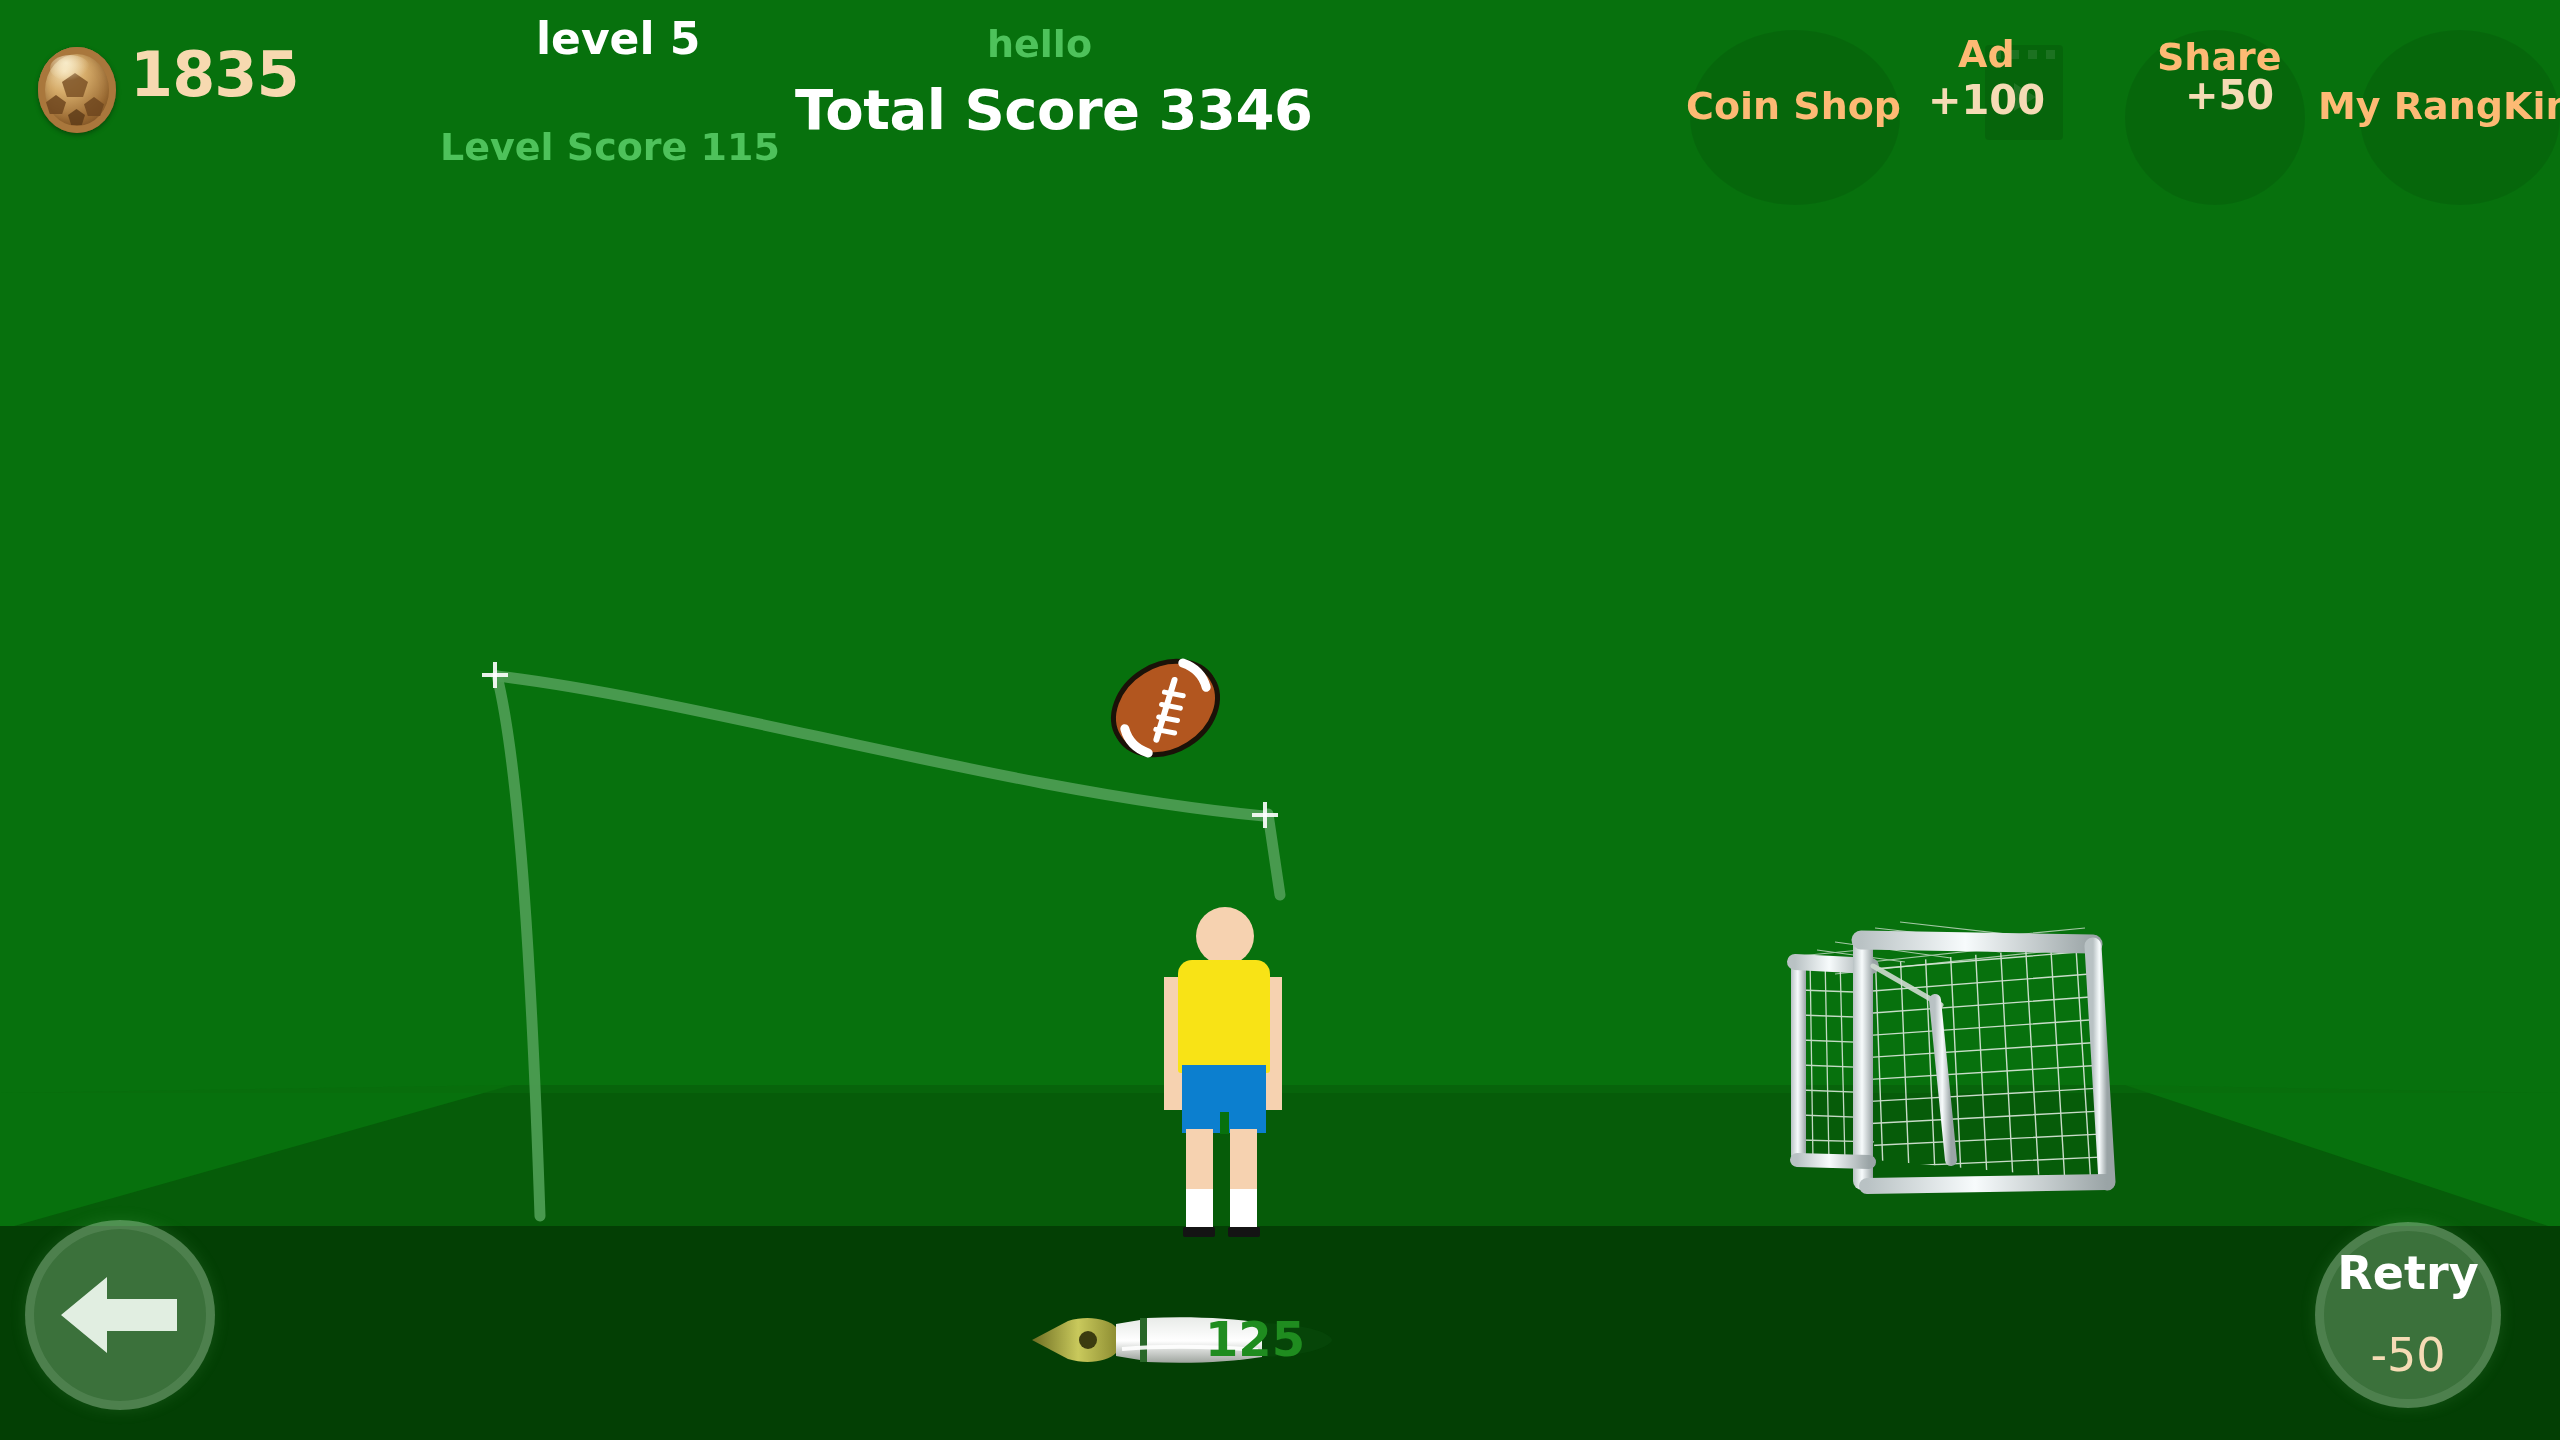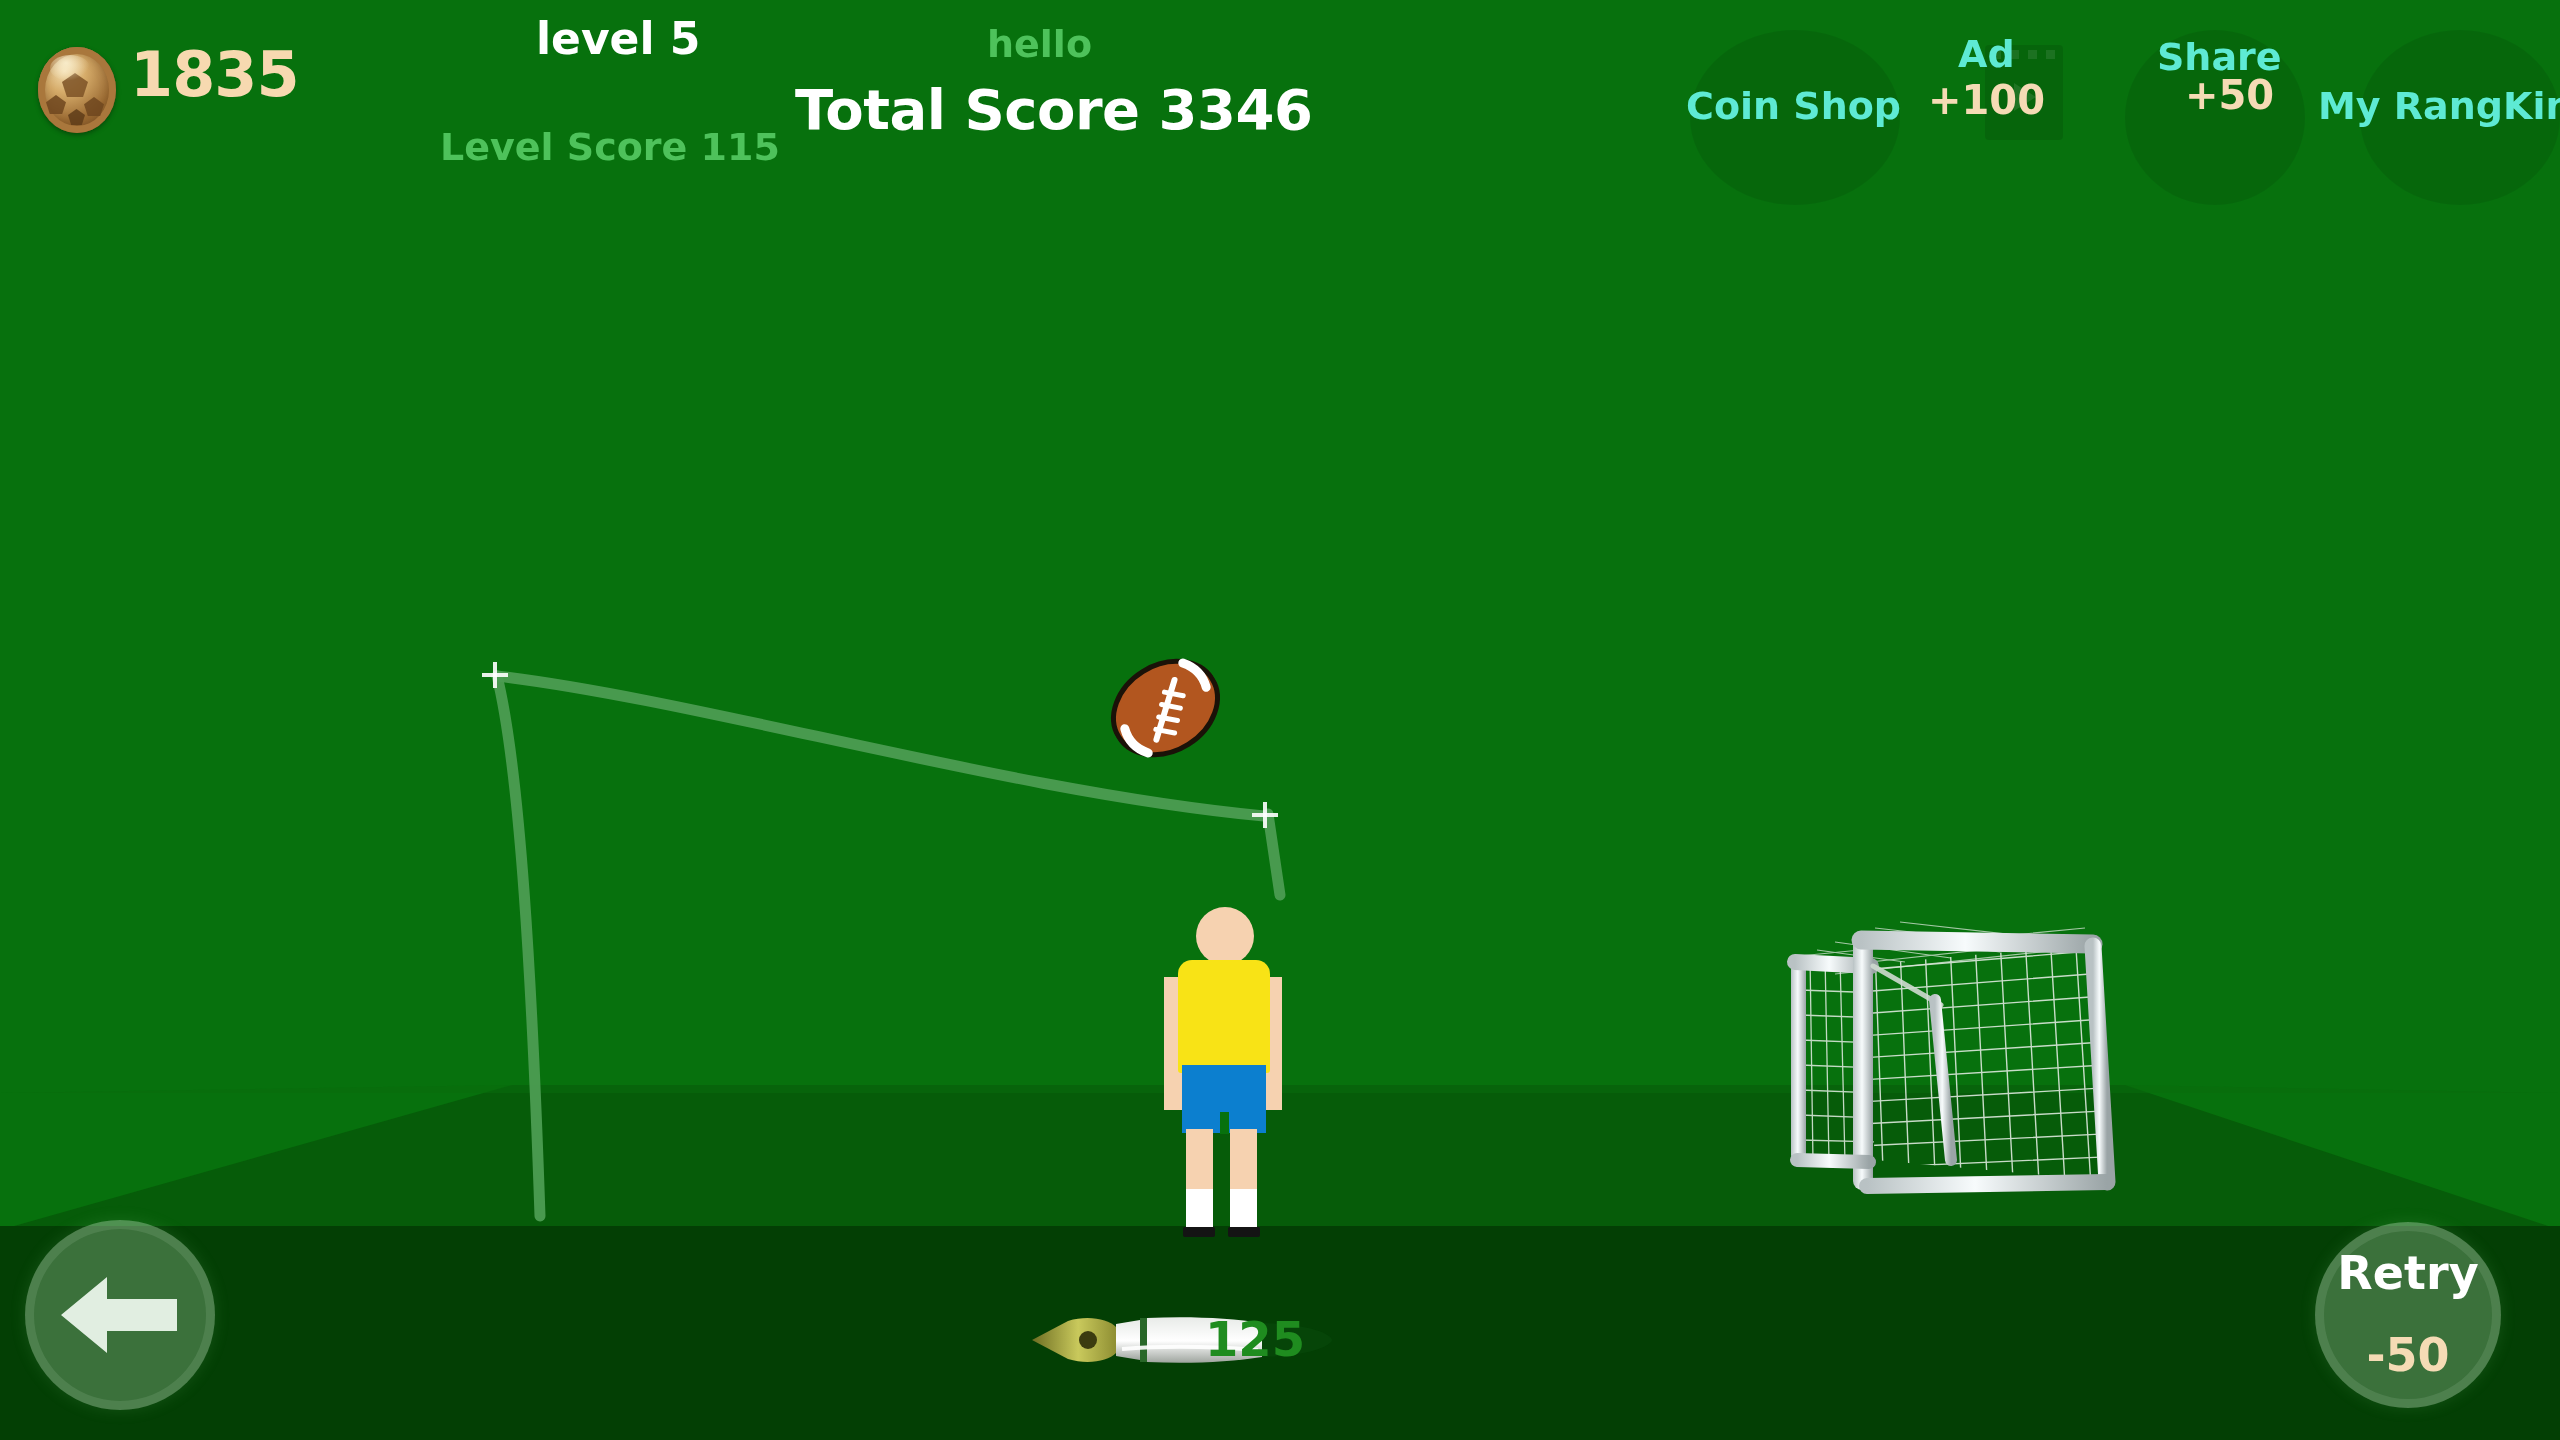--- a/index.html
+++ b/index.html
@@ -144,21 +144,21 @@
     background: rgba(0,0,0,.085);
   }
   .blob-coinshop { left: 1690px; top: 30px; width: 210px; height: 175px; }
   .blob-share    { left: 2125px; top: 30px; width: 180px; height: 175px; }
   .blob-rank     { left: 2360px; top: 30px; width: 200px; height: 175px; }
 
   .hud-btn-label {
     position: absolute;
     font-size: 38px;
     font-weight: bold;
-    color: #5eead4;
+    color: #fdba74;
     white-space: nowrap;
   }
   .hud-btn-amount {
     position: absolute;
     font-size: 40px;
     font-weight: bold;
     color: #f5dbb5;
     white-space: nowrap;
   }
   .lbl-coinshop { left: 1686px; top: 84px; }
@@ -289,21 +289,21 @@
     justify-content: center;
     flex-direction: column;
     gap: 36px;
   }
   .back-btn { left: 25px; top: 1220px; width: 190px; height: 190px; }
   .retry-btn { left: 2315px; top: 1222px; width: 186px; height: 186px; }
   .retry-label {
     font-size: 46px; font-weight: bold; color: #ffffff; line-height: .95;
   }
   .retry-cost {
-    font-size: 46px; font-weight: bold; color: #f5dbb5; line-height: 1.0;
+    font-size: 46px; font-weight: normal; color: #f5dbb5; line-height: 1.0;
   }
 
   
   .pen { position: absolute; left: 1030px; top: 1305px; width: 340px; height: 70px; }
   .pen-value {
     position: absolute;
     left: 170px; top: 6px;
     width: 110px;
     text-align: center;
     font-size: 48px;

